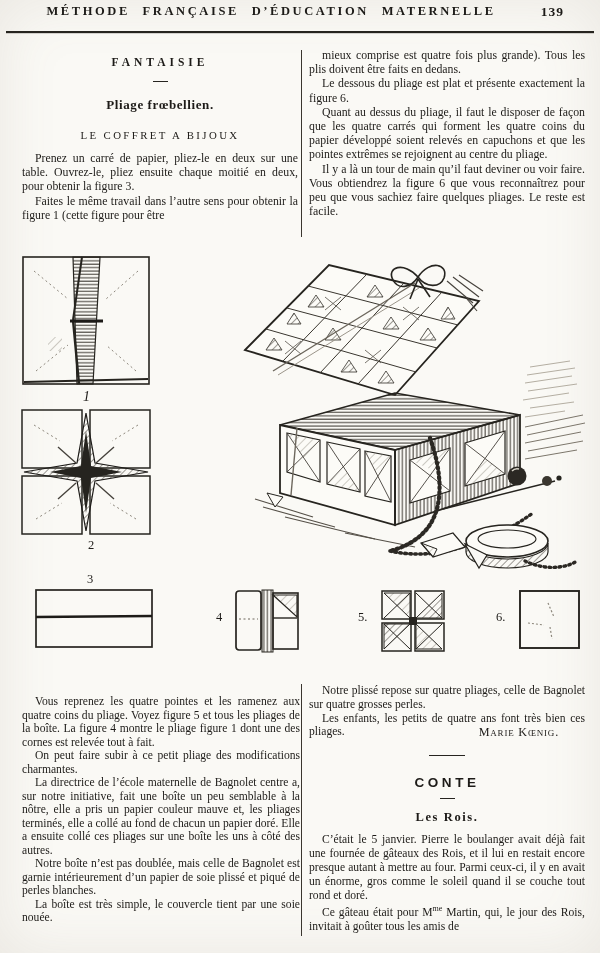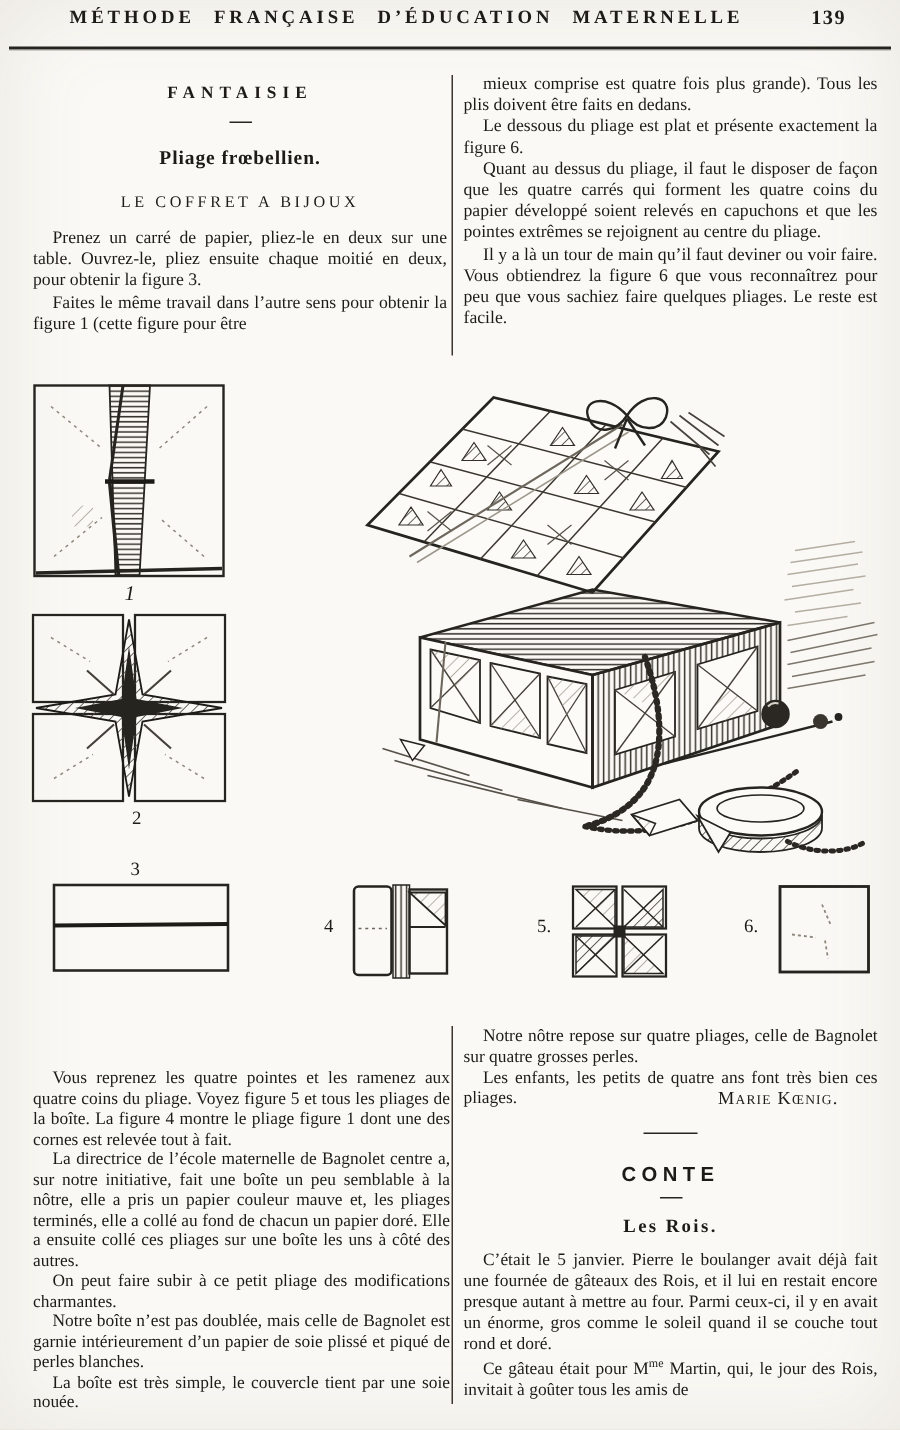--- a/index.html
+++ b/index.html
@@ -16,21 +16,21 @@
   .header-rule{position:absolute;top:31px;left:6px;right:6px;border-top:2px solid #26241f;
     box-shadow:0 1px 0 rgba(40,36,30,.18);}
   
   .col-rule{position:absolute;width:1px;background:#3a362f;}
   .rule-top{left:301px;top:50px;height:187px;}
   .rule-bottom{left:301px;top:684px;height:252px;}
   .col{position:absolute;width:276px;}
   .col p{margin:0;font-size:11.8px;line-height:14.2px;text-align:justify;text-indent:13px;}
   .col-top-left{left:22px;top:46px;}
   .col-top-right{left:309px;top:48px;}
-  .col-bot-left{left:22px;top:712px;width:278px;}
+  .col-bot-left{left:22px;top:695px;width:278px;}
   .col-bot-left p{font-size:11.6px;line-height:13.5px;}
   .col-bot-right{left:309px;top:684px;}
   .col-bot-right p{font-size:11.6px;line-height:13.8px;}
   
   .section-heading{margin:10px 0 0;text-align:center;font-size:11.5px;font-weight:bold;letter-spacing:4px;}
   .small-dash{width:15px;border-top:1.6px solid #26241f;margin:13px auto 0;}
   .article-title{margin:15px 0 0;text-align:center;font-size:13px;font-weight:bold;letter-spacing:.6px;}
   .subtitle{margin:16px 0 10px;text-align:center;font-size:10.8px;letter-spacing:2.4px;font-weight:normal;}
   .signature-line{text-align:right;margin-top:-13.8px;padding-right:26px;
     font-variant-caps:small-caps;letter-spacing:.8px;font-size:12.2px;padding-left:35px;}
@@ -317,28 +317,28 @@
         <ellipse cx="282" cy="286" rx="41" ry="16" fill="#fcfbf7" stroke="#26241f" stroke-width="1.6"></ellipse>
         <ellipse cx="282" cy="284" rx="29" ry="9" fill="#faf9f5" stroke="#26241f" stroke-width="1.1"></ellipse>
         <path d="M241,288 a41,16 0 0 0 82,0 l0,9 a41,16 0 0 1 -82,0 z" fill="url(#ph)" stroke="#26241f" stroke-width="1.2"></path>
         <polygon points="240,289 262,300 254,313" fill="#faf9f5" stroke="#26241f" stroke-width="1.2"></polygon>
       </g>
     </svg>
   </div>
 
   <div class="col col-bot-left">
     <p>Vous reprenez les quatre pointes et les ramenez aux quatre coins du pliage. Voyez figure 5 et tous les pliages de la boîte. La figure 4 montre le pliage figure 1 dont une des cornes est relevée tout à fait.</p>
+    <p>On peut faire subir à ce petit pliage des modifications charmantes.</p>
     <p>La directrice de l’école maternelle de Bagnolet centre a, sur notre initiative, fait une boîte un peu semblable à la nôtre, elle a pris un papier couleur mauve et, les pliages terminés, elle a collé au fond de chacun un papier doré. Elle a ensuite collé ces pliages sur une boîte les uns à côté des autres.</p>
-    <p>On peut faire subir à ce petit pliage des modifications charmantes.</p>
     <p>Notre boîte n’est pas doublée, mais celle de Bagnolet est garnie intérieurement d’un papier de soie plissé et piqué de perles blanches.</p>
     <p>La boîte est très simple, le couvercle tient par une soie nouée.</p>
   </div>
 
   <div class="col col-bot-right">
-    <p>Notre nôtre repose sur quatre pliages, celle de Bagnolet sur quatre grosses perles.</p>
+    <p>Notre plissé repose sur quatre pliages, celle de Bagnolet sur quatre grosses perles.</p>
     <p>Les enfants, les petits de quatre ans font très bien ces pliages.</p>
     <div class="signature-line">Marie Kœnig.</div>
     <div class="mid-divider"></div>
     <div class="conte-heading">CONTE</div>
     <div class="small-dash" style="margin-top:8px;"></div>
     <div class="story-title">Les Rois.</div>
     <p>C’était le 5 janvier. Pierre le boulanger avait déjà fait une fournée de gâteaux des Rois, et il lui en restait encore presque autant à mettre au four. Parmi ceux-ci, il y en avait un énorme, gros comme le soleil quand il se couche tout rond et doré.</p>
     <p><span>Ce gâteau était pour M</span><sup>me</sup><span> Martin, qui, le jour des Rois, invitait à goûter tous les amis de</span></p>
   </div>
 

